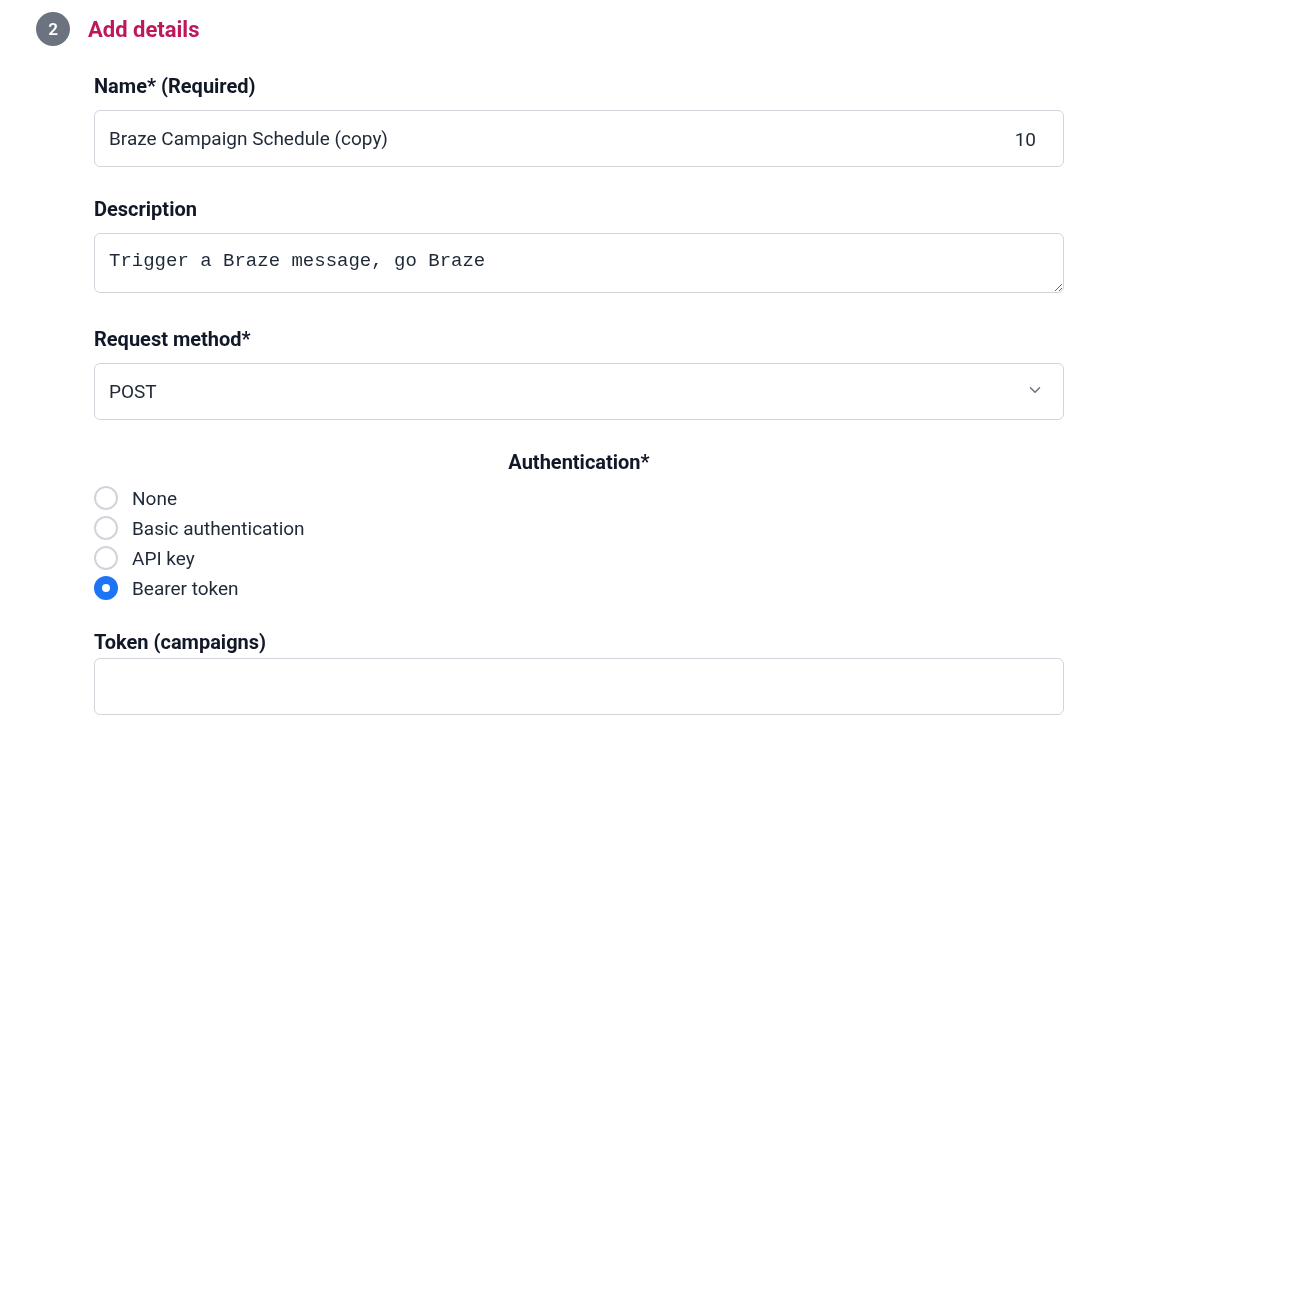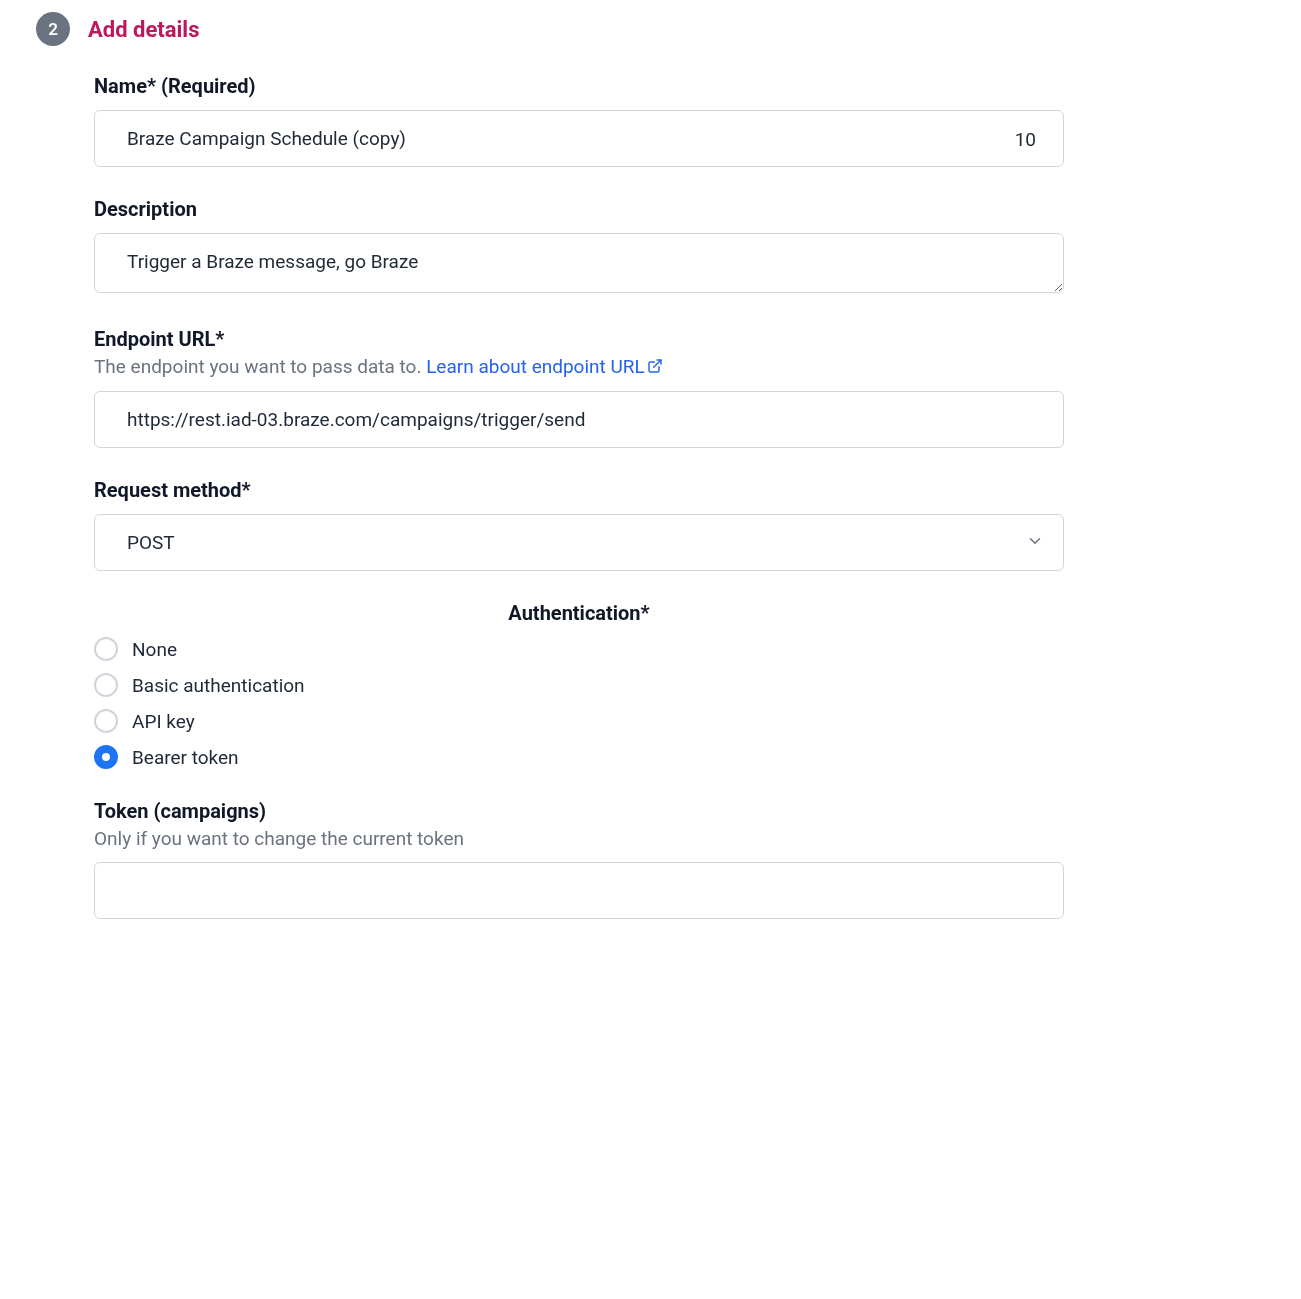--- a/index.html
+++ b/index.html
@@ -60,30 +60,31 @@
     color: #2563eb;
     text-decoration: none;
   }
   .input-wrap {
     position: relative;
   }
   .text-input, .textarea-input, .select-input {
     width: 100%;
     border: 1px solid #d1d5db;
     border-radius: 6px;
-    padding: 16px 32px;
+    padding: 16px 14px;
     font-size: 19px;
     color: #1f2937;
     background: #ffffff;
     font-family: inherit;
   }
   .textarea-input {
     resize: both;
     min-height: 60px;
     height: 58px;
+    font-family: Liberation Mono, monospace;
   }
   .char-counter {
     position: absolute;
     right: 28px;
     top: 50%;
     transform: translateY(-50%);
     font-size: 19px;
     color: #1f2937;
   }
   .name-input {
@@ -101,21 +102,21 @@
     position: absolute;
     right: 20px;
     top: 50%;
     transform: translateY(-50%);
     pointer-events: none;
     color: #6b7280;
   }
   .radio-group {
     display: flex;
     flex-direction: column;
-    gap: 12px;
+    gap: 6px;
     margin-top: 10px;
   }
   .radio-row {
     display: flex;
     align-items: center;
     gap: 14px;
     cursor: pointer;
   }
   .radio-circle {
     width: 24px;
@@ -170,31 +171,20 @@
         <input type="text" class="text-input name-input" value="Braze Campaign Schedule (copy)" style="">
         <span class="char-counter">10</span>
       </div>
     </div>
 
     <div class="field-block">
       <div class="field-label">Description</div>
       <textarea class="textarea-input" style="">Trigger a Braze message, go Braze</textarea>
     </div>
 
-    <div class="field-block">
-      <div class="field-label" style="margin-bottom:4px;">Endpoint URL*</div>
-      <div class="field-help">
-        <span>The endpoint you want to pass data to. </span><a href="#"><span>Learn about endpoint URL</span><span class="ext-icon"><svg width="16" height="16" viewBox="0 0 24 24" fill="none" stroke="#2563eb" stroke-width="2.2" stroke-linecap="round" stroke-linejoin="round">
-                <path d="M18 13v6a2 2 0 0 1-2 2H5a2 2 0 0 1-2-2V8a2 2 0 0 1 2-2h6"></path>
-                <polyline points="15 3 21 3 21 9"></polyline>
-                <line x1="10" y1="14" x2="21" y2="3"></line>
-              </svg></span></a>
-      </div>
-      <input type="text" class="text-input" value="https://rest.iad-03.braze.com/campaigns/trigger/send" style="">
-    </div>
 
     <div class="field-block">
       <div class="field-label">Request method*</div>
       <div class="select-wrap">
         <div class="select-input">POST</div>
         <span class="chevron">
           <svg width="18" height="18" viewBox="0 0 24 24" fill="none" stroke="currentColor" stroke-width="2" stroke-linecap="round" stroke-linejoin="round">
               <polyline points="6 9 12 15 18 9"></polyline>
             </svg>
         </span>
@@ -221,19 +211,18 @@
           <span class="radio-circle selected">
               <span class="radio-dot"></span>
             </span>
           <span class="radio-label">Bearer token</span>
         </div>
       </div>
     </div>
 
     <div class="field-block">
       <div class="field-label" style="margin-bottom:4px;">Token (campaigns)</div>
-      <div class="field-help">Only if you want to change the current token</div>
       <input type="text" class="text-input" value="" style="">
     </div>
 
   </div>
 
 </div>
 
 </body></html>

